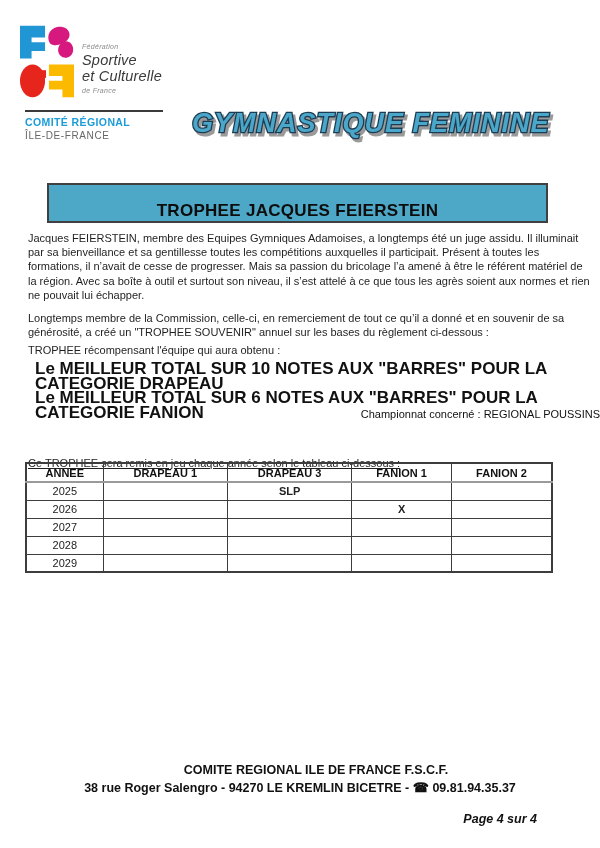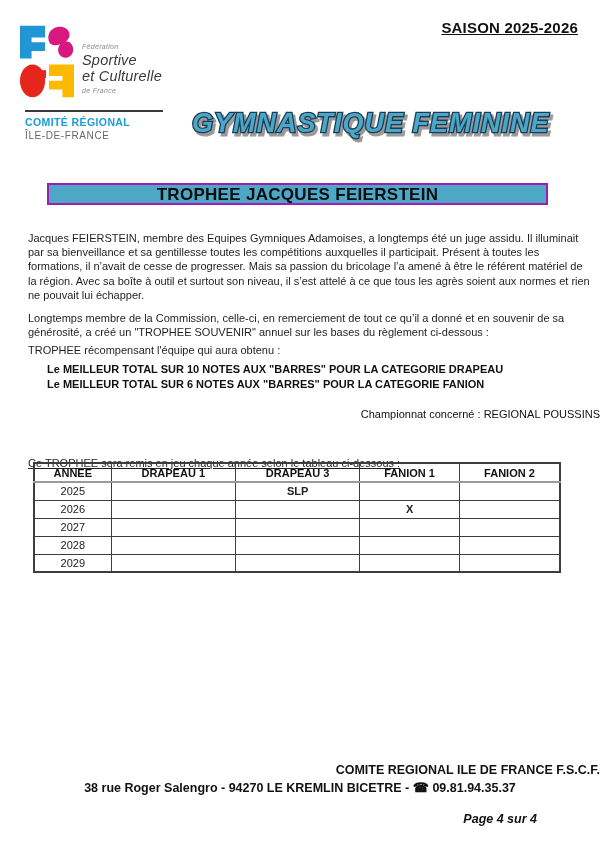--- a/index.html
+++ b/index.html
@@ -33,85 +33,83 @@
     font-size:10.5px; font-weight:bold; color:var(--comite-blue,#1a9cd8);
     letter-spacing:0.4px;
   }
   .idf {
     position:absolute; left:25px; top:130px;
     font-size:10px; color:#666; letter-spacing:0.6px;
   }
   .title-svg { position:absolute; left:186px; top:99px; }
   
   .banner {
-    position:absolute; left:47px; top:183px; width:501px; height:22px;
+    position:absolute; left:47px; top:183px; width:501px; height:40px;
     background:var(--banner-bg,#4da7c6);
-    border:2px solid #a21caf;
-    display:flex; align-items:flex-start; justify-content:center;
+    border:2px solid #404040;
+    display:flex; align-items:flex-end; justify-content:center;
   }
   .banner .banner-label {
     font-size:17px; font-weight:bold; color:#0d0d0d; letter-spacing:0.3px;
   }
   
   .bodytext {
     position:absolute; left:28px; width:566px;
     font-size:11px; line-height:14.2px; color:#1f1f1f;
   }
   .para1 { top:231px; }
   .para2 { top:311px; }
   .trophy-intro { top:343px; }
   .rules {
-    position:absolute; left:47px; top:362px;
-    font-size:11px; line-height:14.5px; font-weight:bold; color:#111;
+    position:absolute; left:35px; top:362px;
+    font-size:17px; line-height:14.5px; font-weight:bold; color:#111;
   }
   .championship {
     position:absolute; left:0; right:0; top:408px;
     text-align:right; font-size:11px; font-weight:normal; color:#111;
   }
   .table-intro { top:456px;text-decoration:underline; }
   
   .trophy-table {
     position:absolute; left:25px; top:462px; width:528px;
     border-collapse:collapse;
     font-size:11px;
-    margin-left:8px;
   }
   .trophy-table th, .trophy-table td {
     border:1px solid #3d3d3d;
     text-align:center;
     padding:0;
   }
   .trophy-table { border:2px solid #3d3d3d; }
   .trophy-table th {
     height:19px; font-weight:bold; color:#111;
     border-bottom:2.5px solid #9a9a9a;
   }
   .trophy-table td { height:18px; color:#222; }
   .trophy-table td:not(:first-child) { font-weight:bold; }
   
   .footer1 {
     position:absolute; left:0; right:0; top:763px;
-    text-align:right; font-size:12.5px; font-weight:bold; color:#111;margin-left:32px;
+    text-align:center; font-size:12.5px; font-weight:bold; color:#111;margin-left:32px;
   }
   .footer2 {
     position:absolute; left:0; right:0; top:780px;
     text-align:center; font-size:12.5px; font-weight:bold; color:#111;
   }
   .footer2 .phone-glyph { font-size:13px; }
   .pagenum {
     position:absolute; right:63px; top:812px;
     font-size:12.5px; font-weight:bold; font-style:italic; color:#111;
   }
 </style>
 </head>
 <body>
 
 <div class="page">
 
-  <div class="saison">SAISON 2025-2026</div>
 
   <svg class="logo-svg" width="54" height="73" viewBox="0 0 56 74" aria-hidden="true">
     <path d="M26,0 L0,0 L0,34 L12,34 L12,26 L26,26 L26,17 L12,17 L12,12 L26,12 Z" fill="#2097d4"></path>
     <path d="M31,18 C26,8 34,0 43,1 C51,2 54,10 49,15 C44,20 35,22 31,18 Z" fill="#d6187f"></path>
     <path d="M44,17 C50,14 56,19 55,26 C54,33 46,35 42,31 C38,27 39,20 44,17 Z" fill="#d6187f"></path>
     <ellipse cx="13" cy="57" rx="13" ry="17" fill="#e6251c"></ellipse>
     <rect x="22" y="46" width="5" height="8" fill="#e6251c"></rect>
     <path d="M30,40 L56,40 L56,74 L44,74 L44,66 L30,66 L30,57 L44,57 L44,52 L30,52 Z" fill="#fbba00"></path>
   </svg>
 

